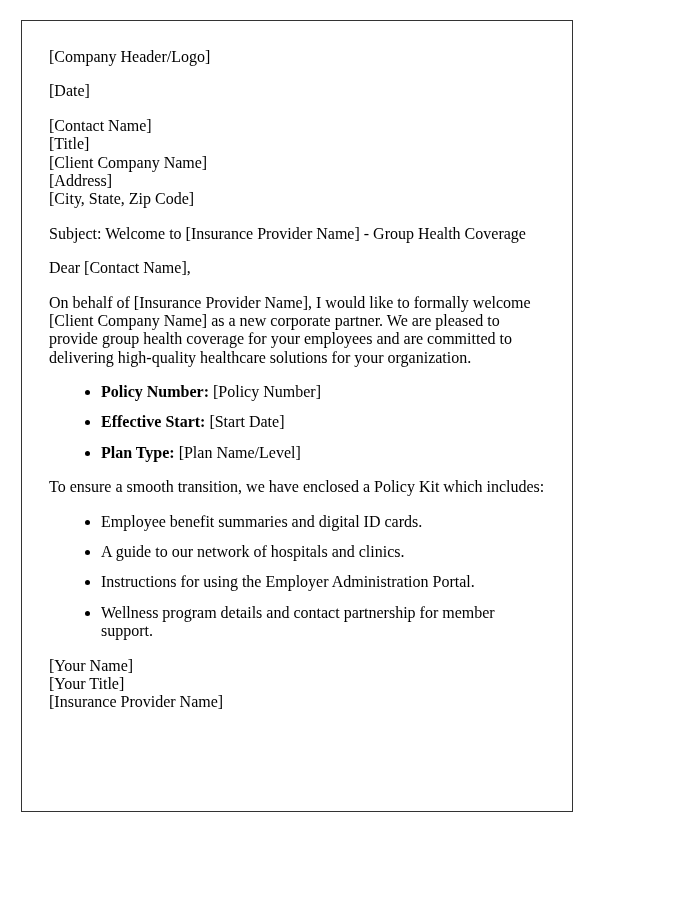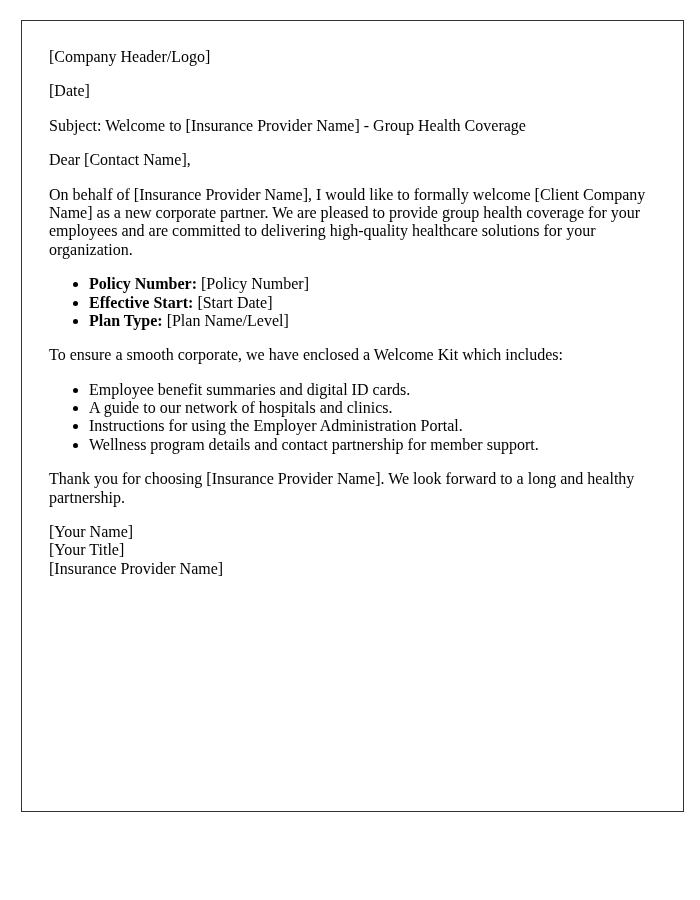--- a/index.html
+++ b/index.html
@@ -9,21 +9,21 @@
     width: 700px;
     height: 900px;
     background: #ffffff;
     font-family: "Liberation Serif", "DejaVu Serif", serif;
     color: #000000;
   }
   .letter-frame {
     position: absolute;
     left: 21px;
     top: 20px;
-    width: 663px;
+    width: 552px;
     height: 792px;
     border: 1px solid #333333;
     padding: 27px 27px 0 27px;
     overflow: hidden;
     background: #ffffff;
   }
   .letter-frame p {
     margin: 16px 0;
     font-size: 16px;
     line-height: 1.15;
@@ -32,64 +32,70 @@
   .addr-line, .sig-line {
     font-size: 16px;
     line-height: 1.15;
   }
   ul.letter-list {
     margin: 16px 0;
     padding-left: 40px;
     font-size: 16px;
     line-height: 1.15;
   }
-  ul.letter-list li { margin: 0; }
+  ul.letter-list li { margin: 12px; }
   .bullet-label { font-weight: bold; }
   .bullet-value { margin-left: 4px; }
 </style>
 </head>
 <body>
 
 <div class="letter-frame" style="border-color: rgb(51, 51, 51); background: rgb(255, 255, 255); color: rgb(0, 0, 0);">
 
   <p>[Company Header/Logo]</p>
 
   <p>[Date]</p>
 
+  <p>
+    <span class="addr-line" style="display:block">[Contact Name]</span>
+    <span class="addr-line" style="display:block">[Title]</span>
+    <span class="addr-line" style="display:block">[Client Company Name]</span>
+    <span class="addr-line" style="display:block">[Address]</span>
+    <span class="addr-line" style="display:block">[City, State, Zip Code]</span>
+  </p>
 
   <p>Subject: Welcome to [Insurance Provider Name] - Group Health Coverage</p>
 
   <p>Dear [Contact Name],</p>
 
   <p>On behalf of [Insurance Provider Name], I would like to formally welcome [Client Company Name] as a new corporate partner. We are pleased to provide group health coverage for your employees and are committed to delivering high-quality healthcare solutions for your organization.</p>
 
 
   <ul class="letter-list">
     <li>
       <span class="bullet-label">Policy Number:</span><span class="bullet-value">[Policy Number]</span>
     </li>
     <li>
       <span class="bullet-label">Effective Start:</span><span class="bullet-value">[Start Date]</span>
     </li>
     <li>
       <span class="bullet-label">Plan Type:</span><span class="bullet-value">[Plan Name/Level]</span>
     </li>
   </ul>
 
-  <p>To ensure a smooth corporate, we have enclosed a Welcome Kit which includes:</p>
+  <p>To ensure a smooth transition, we have enclosed a Policy Kit which includes:</p>
 
   <ul class="letter-list">
     <li>Employee benefit summaries and digital ID cards.</li>
     <li>A guide to our network of hospitals and clinics.</li>
     <li>Instructions for using the Employer Administration Portal.</li>
     <li>Wellness program details and contact partnership for member support.</li>
   </ul>
 
 
-  <p>Thank you for choosing [Insurance Provider Name]. We look forward to a long and healthy partnership.</p>
 
 
   <p>
     <span class="sig-line" style="display:block">[Your Name]</span>
     <span class="sig-line" style="display:block">[Your Title]</span>
     <span class="sig-line" style="display:block">[Insurance Provider Name]</span>
   </p>
 
 </div>
 

